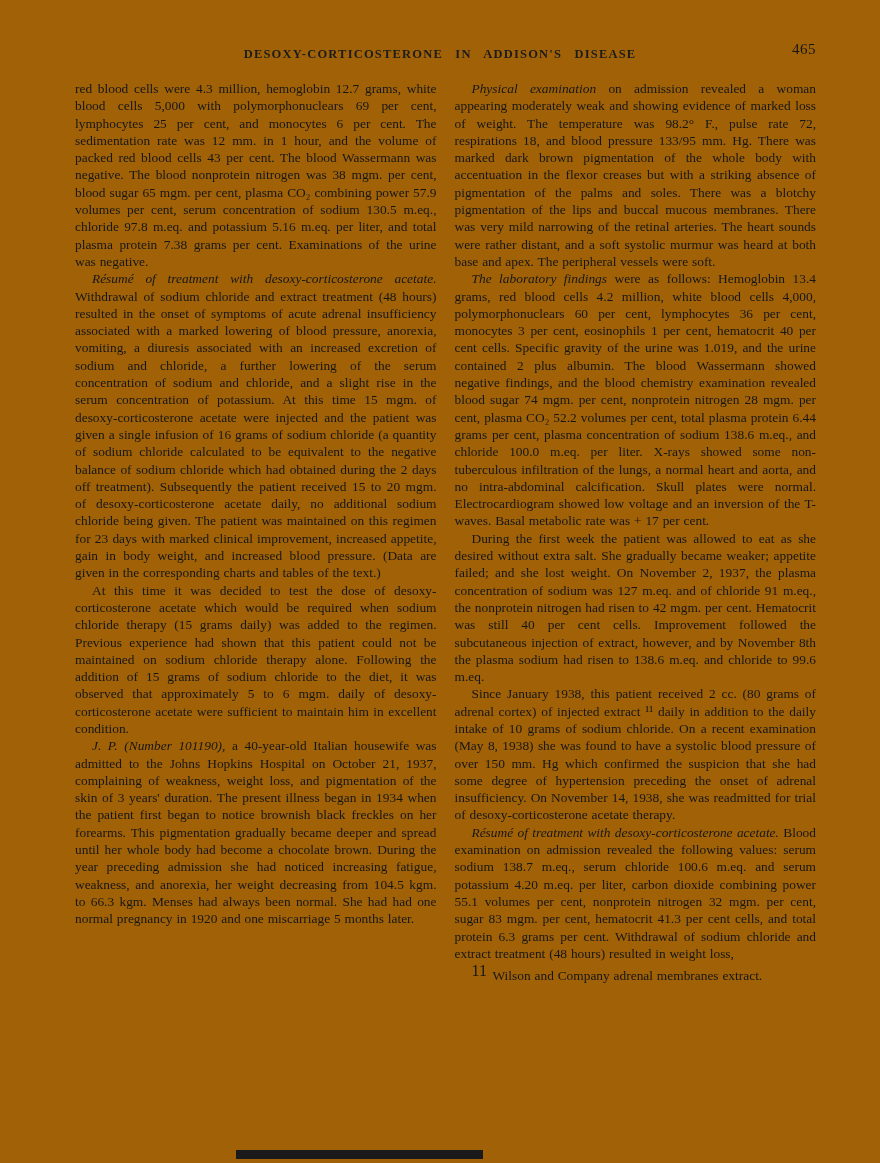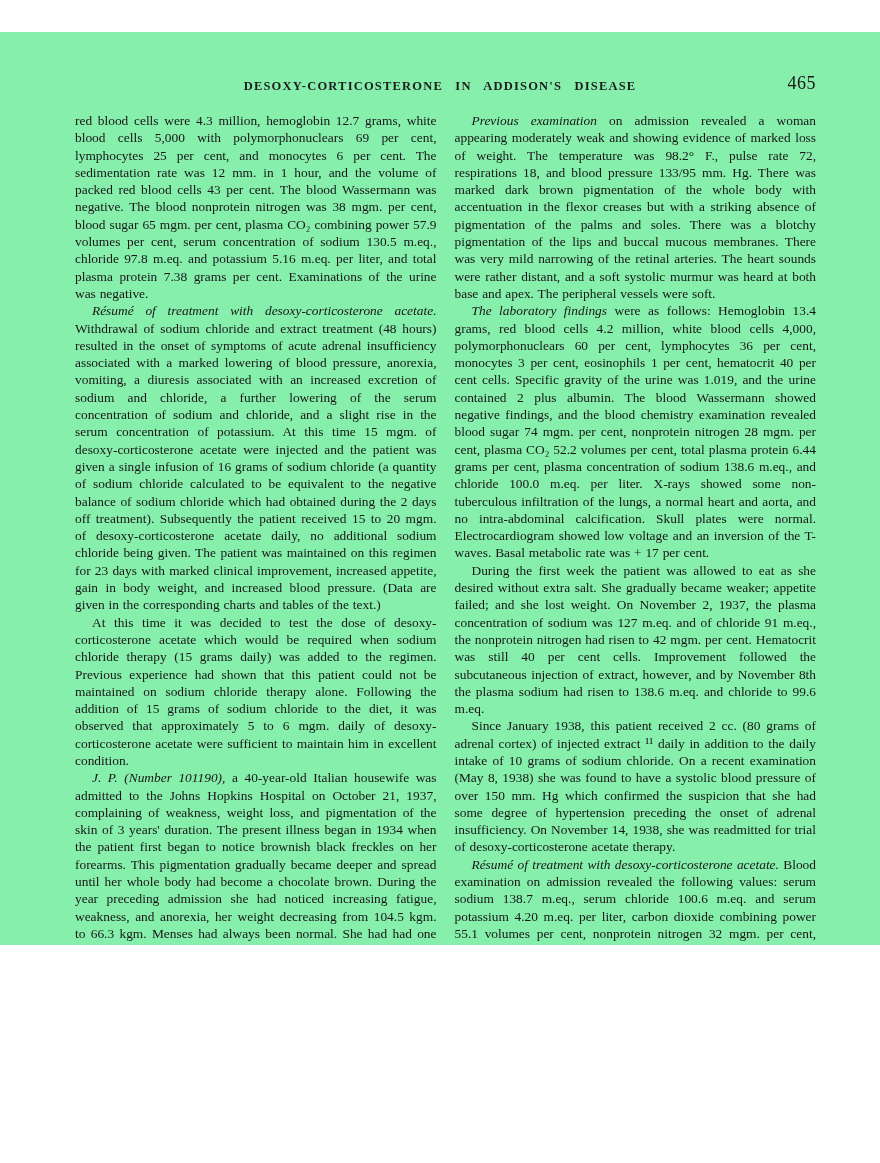--- a/index.html
+++ b/index.html
@@ -3,42 +3,41 @@
 <meta charset="utf-8">
 <style>
   html, body { margin: 0; padding: 0; }
   body {
     width: 880px; height: 1163px;
     background: #ffffff;
     font-family: "Liberation Serif", "DejaVu Serif", serif;
   }
   .page {
     position: relative;
-    width: 880px; height: 913px;
-    background: #86efac;
+    width: 880px; height: 1163px;
+    background: #a16207;
     color: #161616;
     overflow: hidden;
-    margin-top: 32px;
   }
   .running-head {
     position: absolute;
     top: 44px; left: 0; width: 100%;
     text-align: center;
   }
   .running-title {
     font-size: 12.5px;
     font-weight: bold;
     letter-spacing: 1.2px;
     word-spacing: 8px;
     color: #1c1c1c;
   }
   .page-number {
     position: absolute;
     top: -3px; right: 64px;
-    font-size: 18px;
+    font-size: 15px;
     font-weight: normal;
     letter-spacing: 0.5px;
   }
   .columns {
     position: absolute;
     top: 80px; left: 75px;
     width: 741px;
     display: flex;
     gap: 18px;
     justify-content: flex-end;
@@ -51,24 +50,23 @@
     word-spacing: 0.5px;
   }
   .col p { margin: 0; }
   p.indent { text-indent: 17px; }
   .lead { font-style: italic; }
   .footnote {
     margin-top: 12px;
     text-indent: 17px;
   }
   .fn-marker {
-    font-size: 10px;
+    font-size: 16px;
     vertical-align: 4px;
     margin-right: 2px;
-    font-family: Liberation Mono, monospace;
   }
   .scan-bar {
     position: absolute;
     left: 236px; top: 1150px;
     width: 247px; height: 9px;
     background: #1a1a1a;
   }
 </style>
 </head>
 <body>
@@ -94,21 +92,21 @@
         <span>At this time it was decided to test the dose of desoxy-corticosterone acetate which would be required when sodium chloride therapy (15 grams daily) was added to the regimen. Previous experience had shown that this patient could not be maintained on sodium chloride therapy alone. Following the addition of 15 grams of sodium chloride to the diet, it was observed that approximately 5 to 6 mgm. daily of desoxy-corticosterone acetate were sufficient to maintain him in excellent condition.</span>
       </p>
       <p class="indent">
         <span class="lead">J. P. (Number 101190),</span>
         <span>a 40-year-old Italian housewife was admitted to the Johns Hopkins Hospital on October 21, 1937, complaining of weakness, weight loss, and pigmentation of the skin of 3 years' duration. The present illness began in 1934 when the patient first began to notice brownish black freckles on her forearms. This pigmentation gradually became deeper and spread until her whole body had become a chocolate brown. During the year preceding admission she had noticed increasing fatigue, weakness, and anorexia, her weight decreasing from 104.5 kgm. to 66.3 kgm. Menses had always been normal. She had had one normal pregnancy in 1920 and one miscarriage 5 months later.</span>
       </p>
     </div>
 
     <div class="col">
       <p class="indent">
-        <span class="lead">Previous examination</span>
+        <span class="lead">Physical examination</span>
         <span>on admission revealed a woman appearing moderately weak and showing evidence of marked loss of weight. The temperature was 98.2° F., pulse rate 72, respirations 18, and blood pressure 133/95 mm. Hg. There was marked dark brown pigmentation of the whole body with accentuation in the flexor creases but with a striking absence of pigmentation of the palms and soles. There was a blotchy pigmentation of the lips and buccal mucous membranes. There was very mild narrowing of the retinal arteries. The heart sounds were rather distant, and a soft systolic murmur was heard at both base and apex. The peripheral vessels were soft.</span>
       </p>
       <p class="indent">
         <span class="lead">The laboratory findings</span>
         <span>were as follows: Hemoglobin 13.4 grams, red blood cells 4.2 million, white blood cells 4,000, polymorphonuclears 60 per cent, lymphocytes 36 per cent, monocytes 3 per cent, eosinophils 1 per cent, hematocrit 40 per cent cells. Specific gravity of the urine was 1.019, and the urine contained 2 plus albumin. The blood Wassermann showed negative findings, and the blood chemistry examination revealed blood sugar 74 mgm. per cent, nonprotein nitrogen 28 mgm. per cent, plasma CO₂ 52.2 volumes per cent, total plasma protein 6.44 grams per cent, plasma concentration of sodium 138.6 m.eq., and chloride 100.0 m.eq. per liter. X-rays showed some non-tuberculous infiltration of the lungs, a normal heart and aorta, and no intra-abdominal calcification. Skull plates were normal. Electrocardiogram showed low voltage and an inversion of the T-waves. Basal metabolic rate was + 17 per cent.</span>
       </p>
       <p class="indent">
         <span>During the first week the patient was allowed to eat as she desired without extra salt. She gradually became weaker; appetite failed; and she lost weight. On November 2, 1937, the plasma concentration of sodium was 127 m.eq. and of chloride 91 m.eq., the nonprotein nitrogen had risen to 42 mgm. per cent. Hematocrit was still 40 per cent cells. Improvement followed the subcutaneous injection of extract, however, and by November 8th the plasma sodium had risen to 138.6 m.eq. and chloride to 99.6 m.eq.</span>
       </p>
       <p class="indent">

